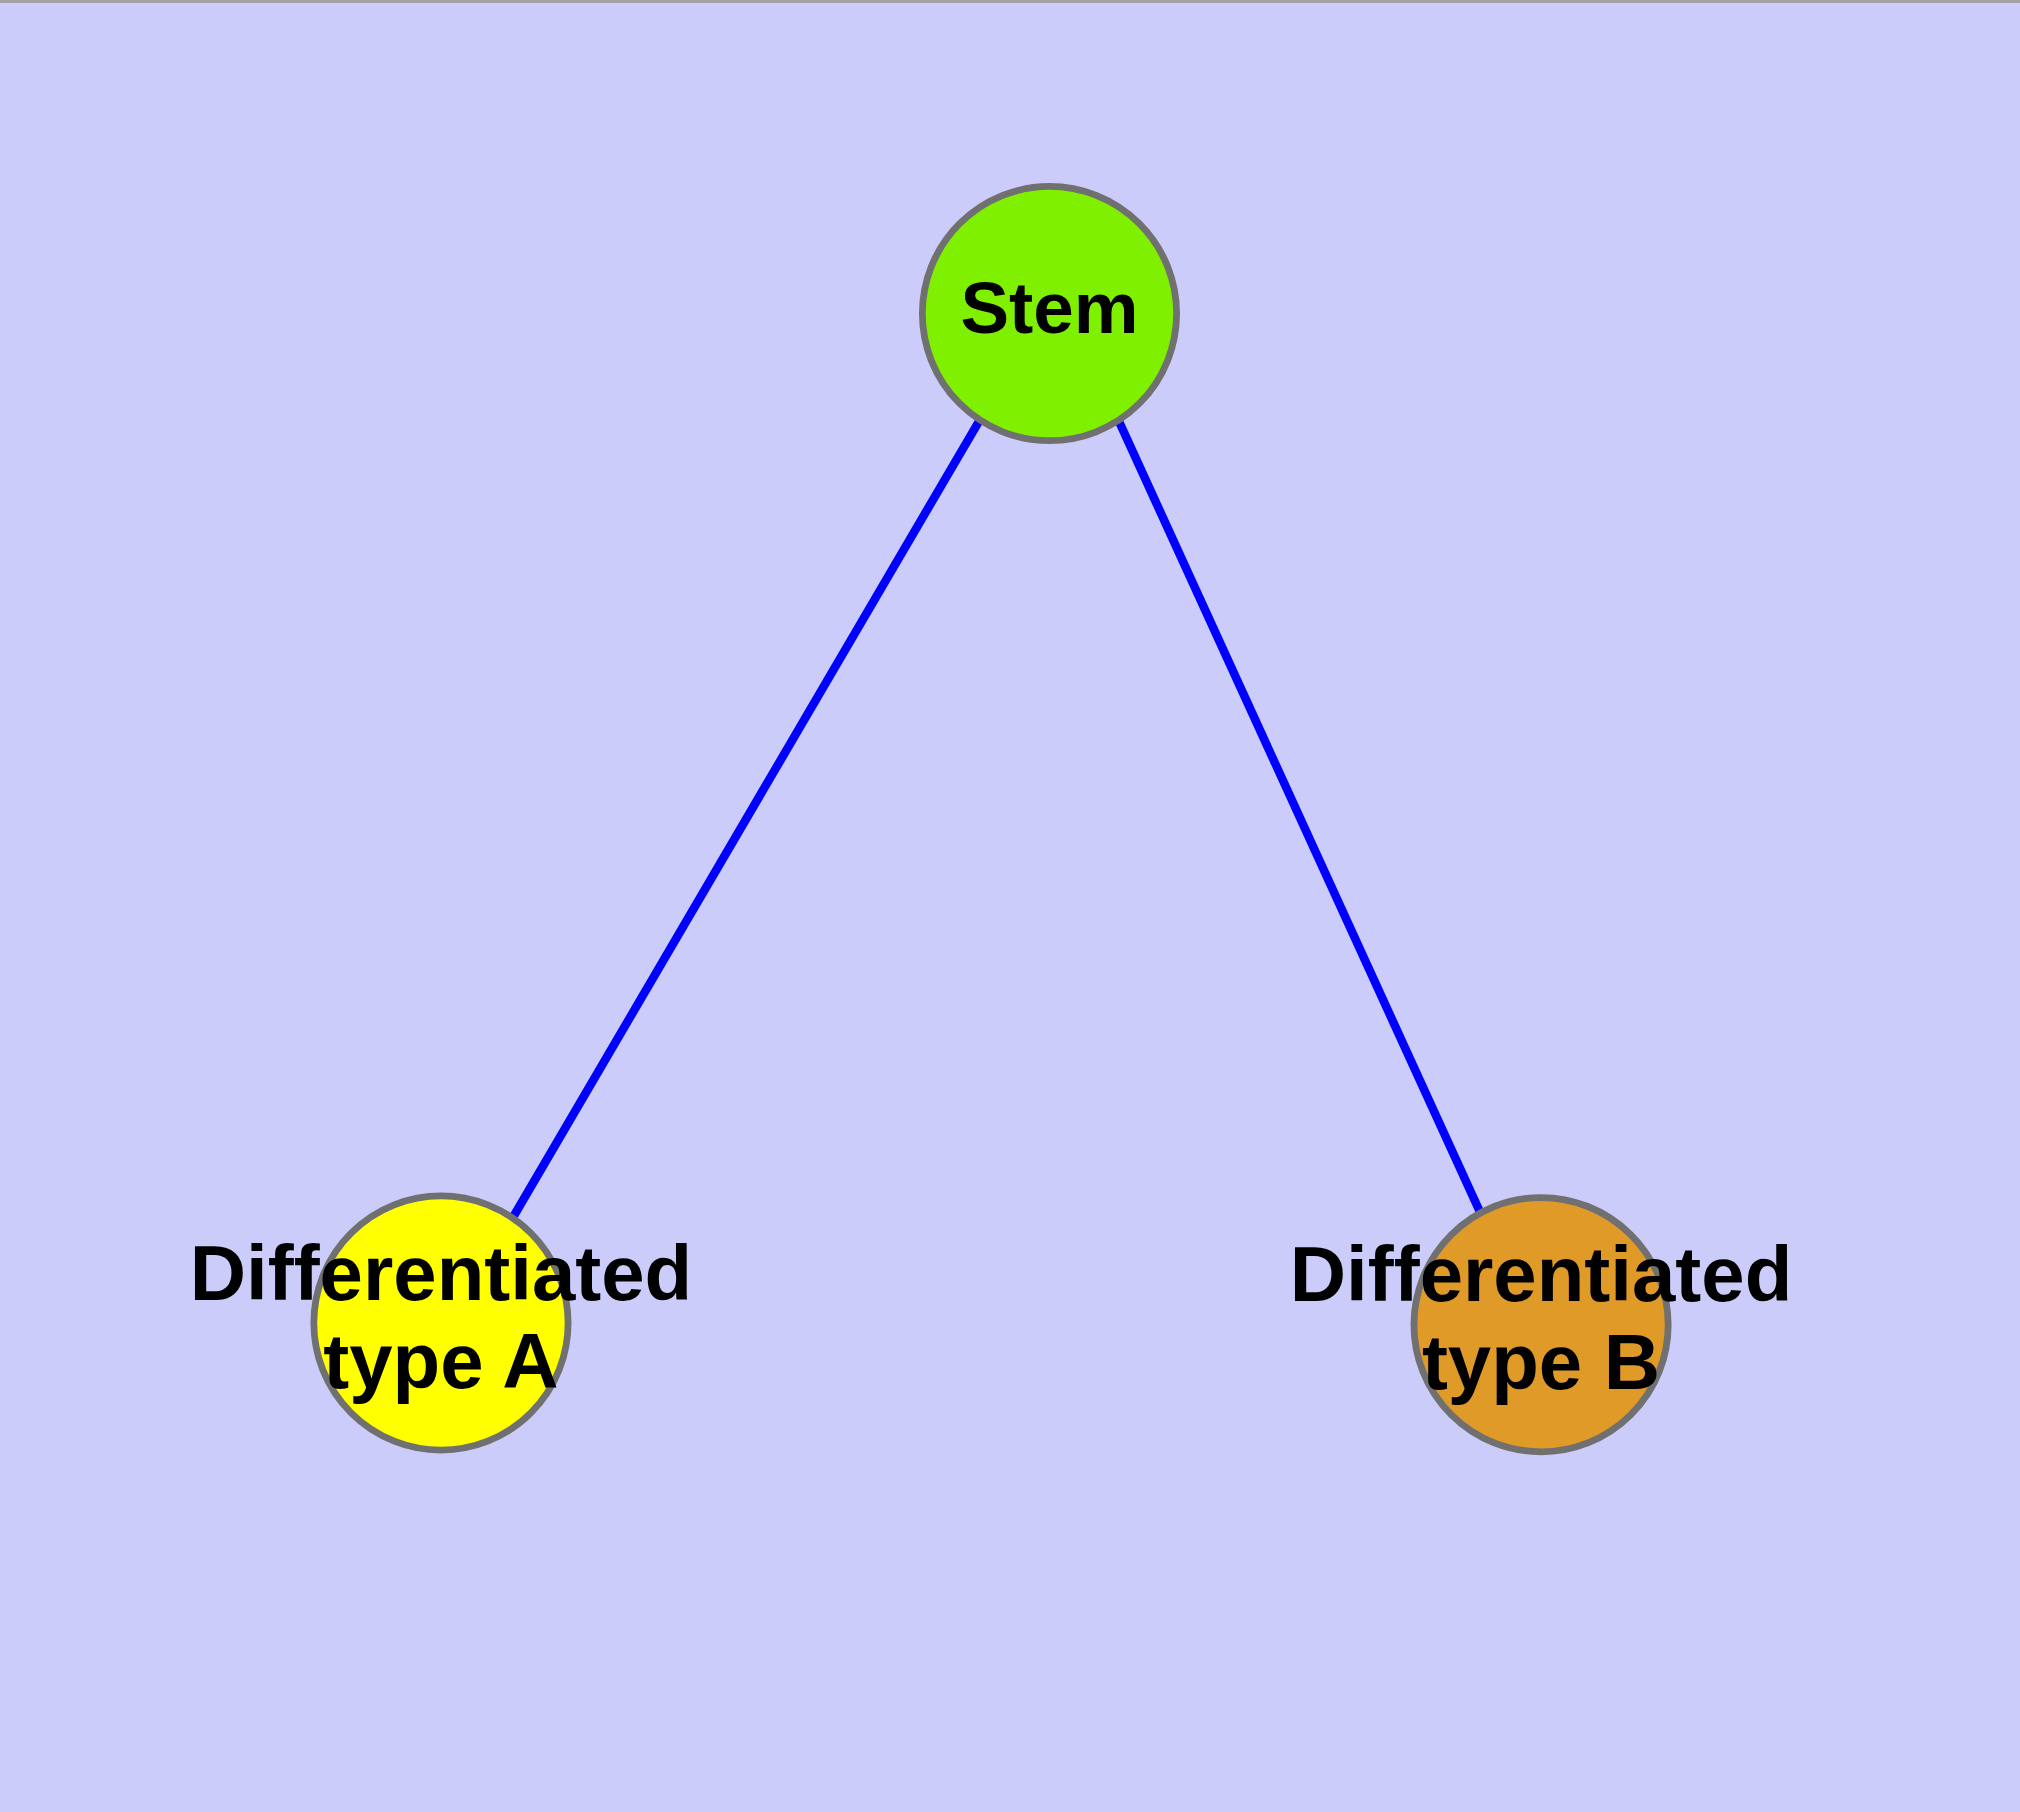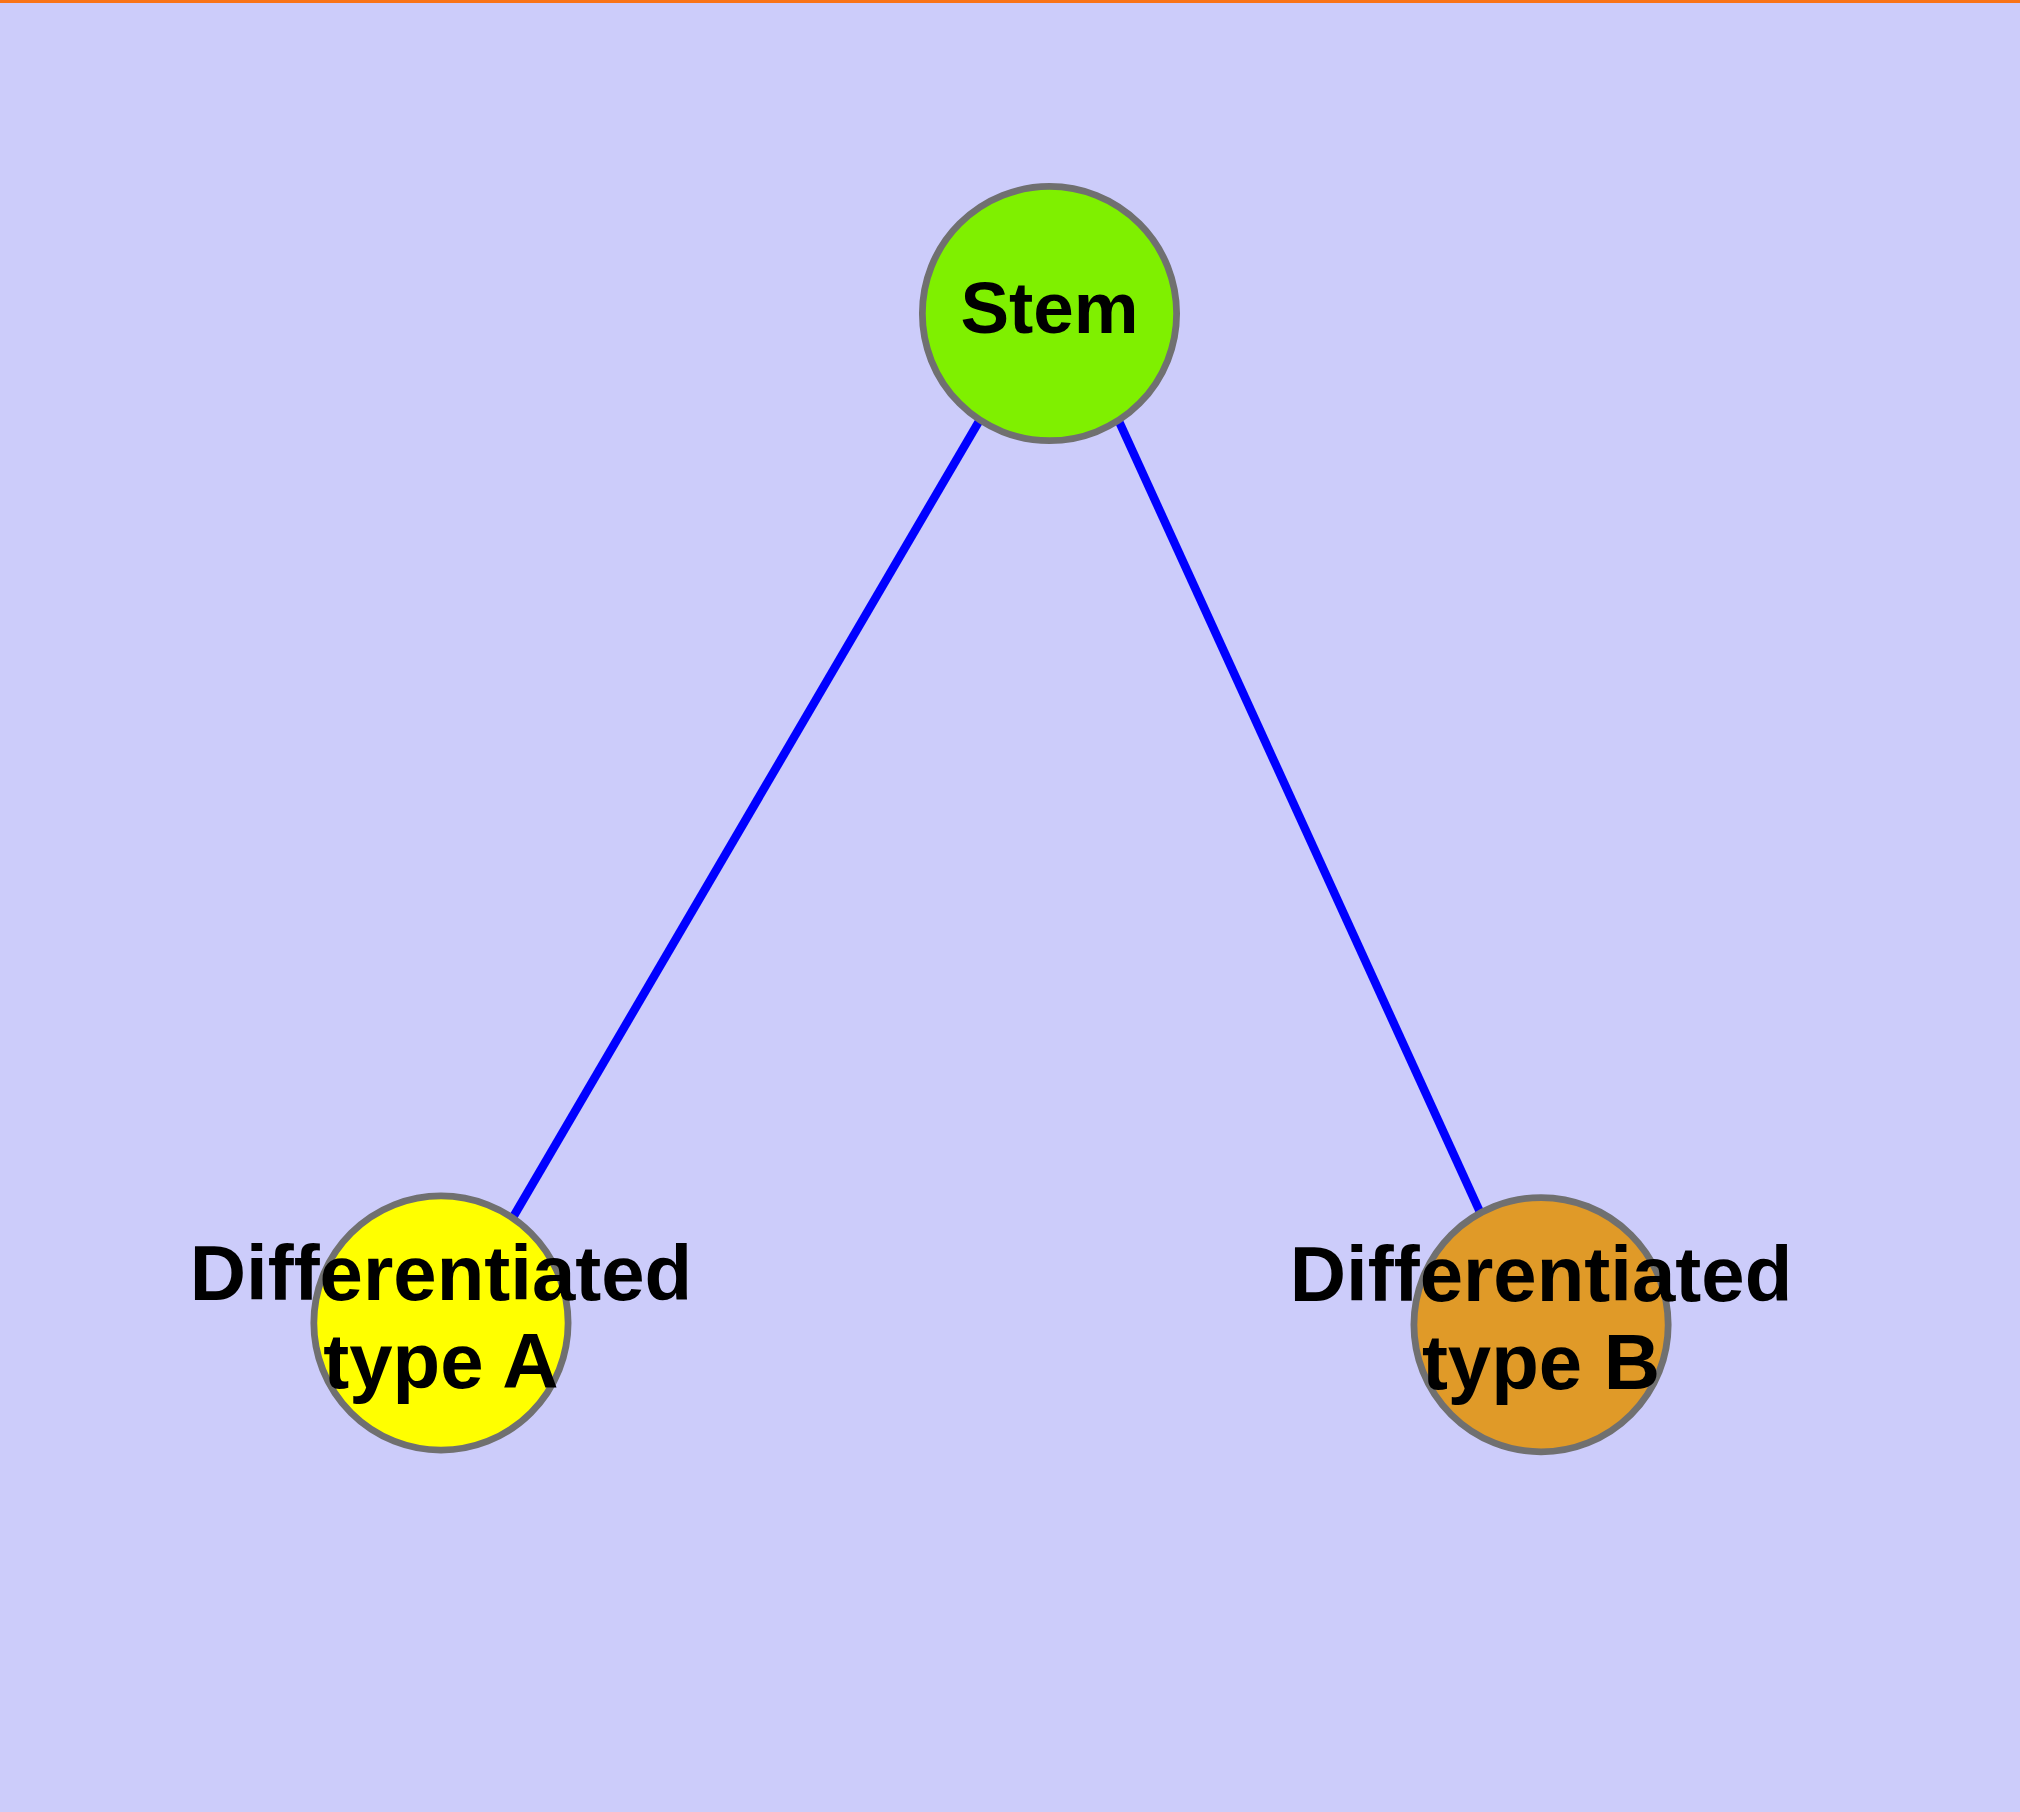--- a/index.html
+++ b/index.html
@@ -36,21 +36,21 @@
     text-anchor: middle;
     dominant-baseline: middle;
   }
   .edge-line {
     stroke-linecap: butt;
   }
 </style>
 </head>
 <body>
 
-<div id="canvas" style="background: #f97316;">
+<div id="canvas" style="background: #a3a3a3;">
 
   <div id="plot-bg" style="background: rgb(204, 204, 250);"></div>
 
   <svg id="graph-svg" viewBox="0 0 2384 2138" xmlns="http://www.w3.org/2000/svg">
 
     <g id="edges-group">
         <line x1="1156" y1="495" x2="604" y2="1438" stroke="#0000ff" stroke-width="10" class="edge-line"></line>
         <line x1="1319" y1="495" x2="1750" y2="1439" stroke="#0000ff" stroke-width="10" class="edge-line"></line>
       </g>
     <g id="nodes-group">

